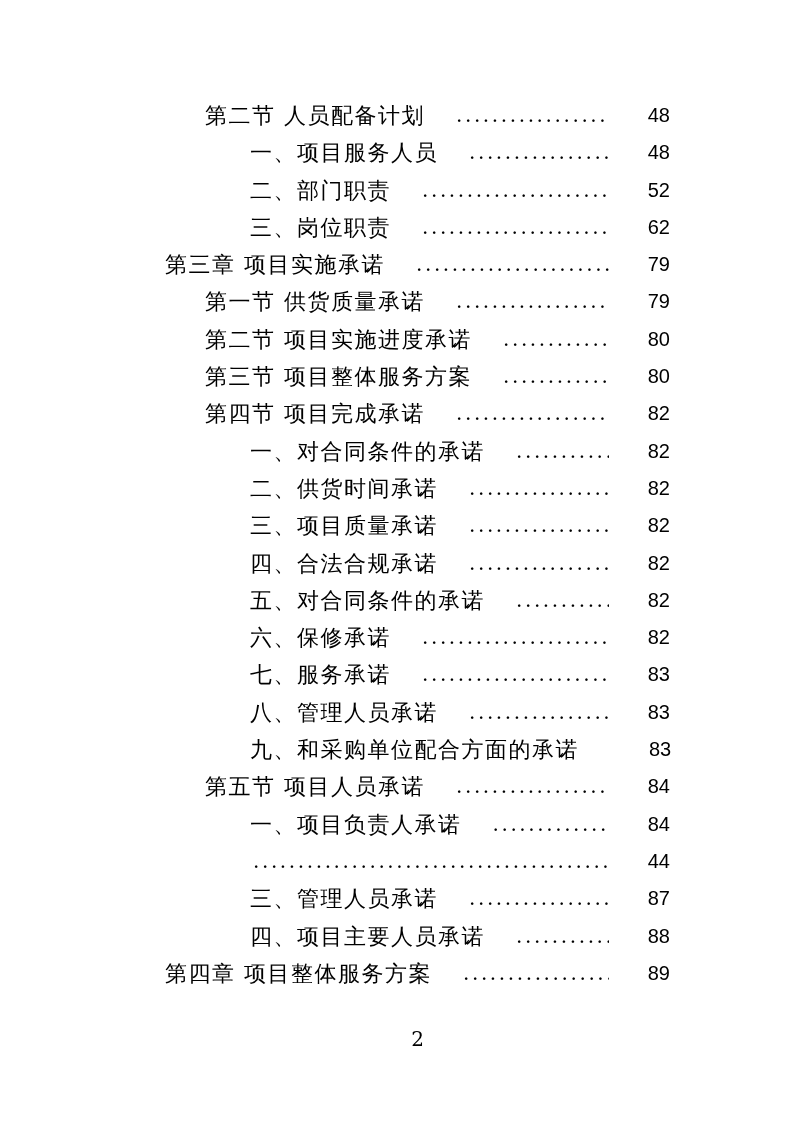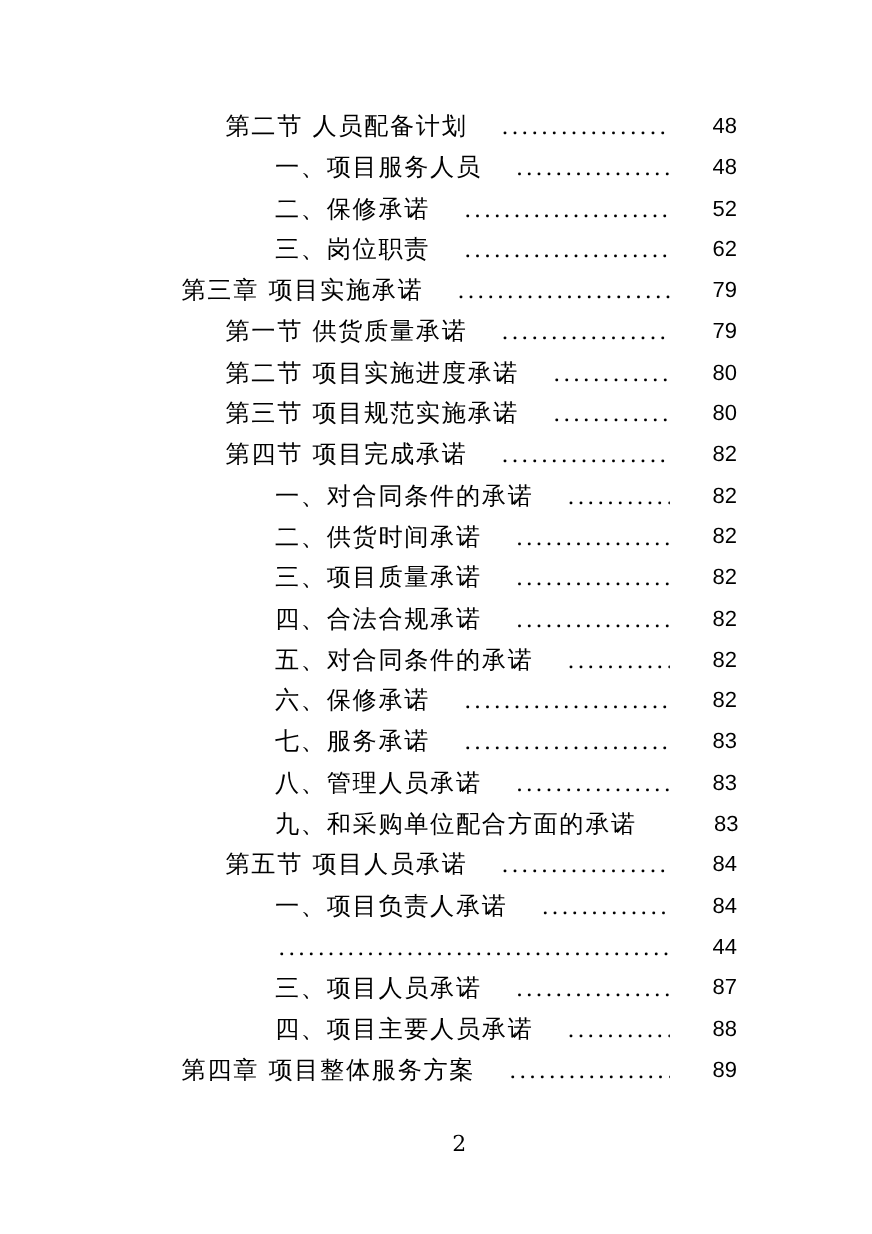--- a/index.html
+++ b/index.html
@@ -78,21 +78,21 @@
     <span class="toc-page">48</span>
   </div>
 
   <div class="toc-row level-item">
     <span class="toc-title">一、项目服务人员</span>
     <span class="toc-dots"></span>
     <span class="toc-page">48</span>
   </div>
 
   <div class="toc-row level-item">
-    <span class="toc-title">二、保修承诺</span>
+    <span class="toc-title">二、部门职责</span>
     <span class="toc-dots"></span>
     <span class="toc-page">52</span>
   </div>
 
   <div class="toc-row level-item">
     <span class="toc-title">三、岗位职责</span>
     <span class="toc-dots"></span>
     <span class="toc-page">62</span>
   </div>
 
@@ -108,21 +108,21 @@
     <span class="toc-page">79</span>
   </div>
 
   <div class="toc-row level-section">
     <span class="toc-title">第二节 项目实施进度承诺</span>
     <span class="toc-dots"></span>
     <span class="toc-page">80</span>
   </div>
 
   <div class="toc-row level-section">
-    <span class="toc-title">第三节 项目规范实施承诺</span>
+    <span class="toc-title">第三节 项目整体服务方案</span>
     <span class="toc-dots"></span>
     <span class="toc-page">80</span>
   </div>
 
   <div class="toc-row level-section">
     <span class="toc-title">第四节 项目完成承诺</span>
     <span class="toc-dots"></span>
     <span class="toc-page">82</span>
   </div>
 
@@ -191,21 +191,21 @@
     <span class="toc-dots"></span>
     <span class="toc-page">84</span>
   </div>
 
   <div class="toc-row level-item">
     <span class="toc-dots"></span>
     <span class="toc-page">44</span>
   </div>
 
   <div class="toc-row level-item">
-    <span class="toc-title">三、项目人员承诺</span>
+    <span class="toc-title">三、管理人员承诺</span>
     <span class="toc-dots"></span>
     <span class="toc-page">87</span>
   </div>
 
   <div class="toc-row level-item">
     <span class="toc-title">四、项目主要人员承诺</span>
     <span class="toc-dots"></span>
     <span class="toc-page">88</span>
   </div>
 

